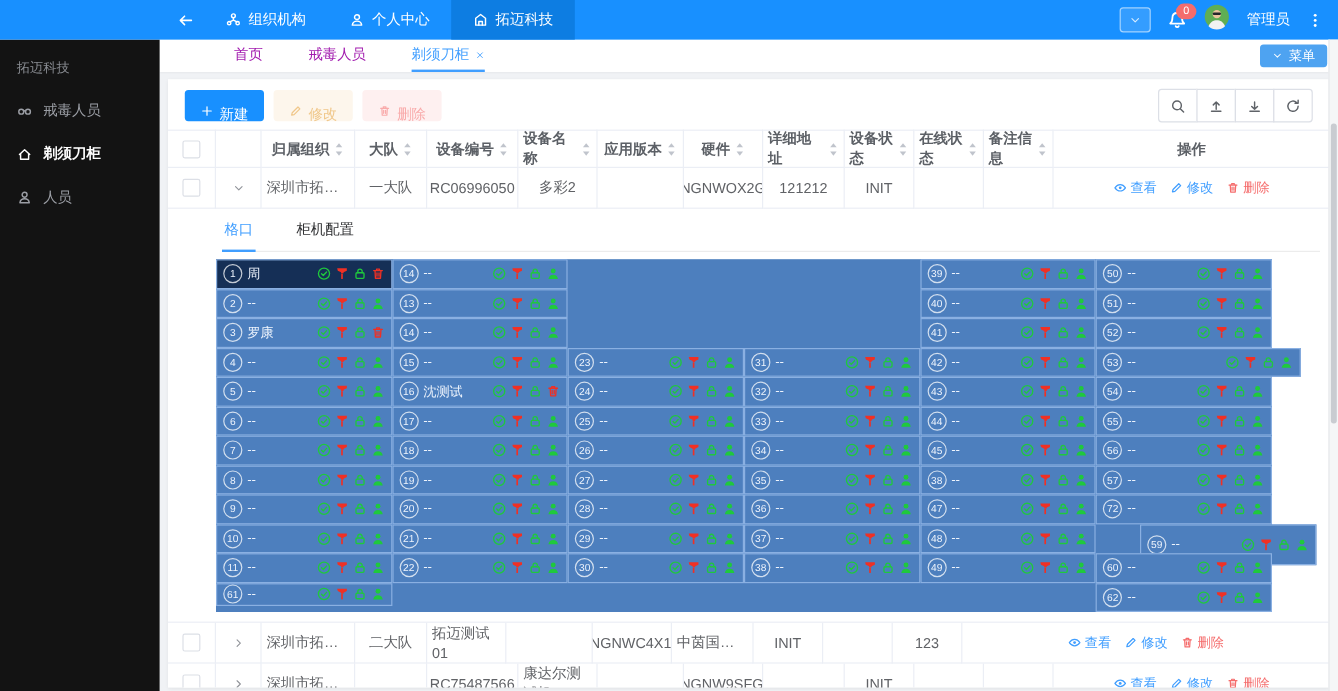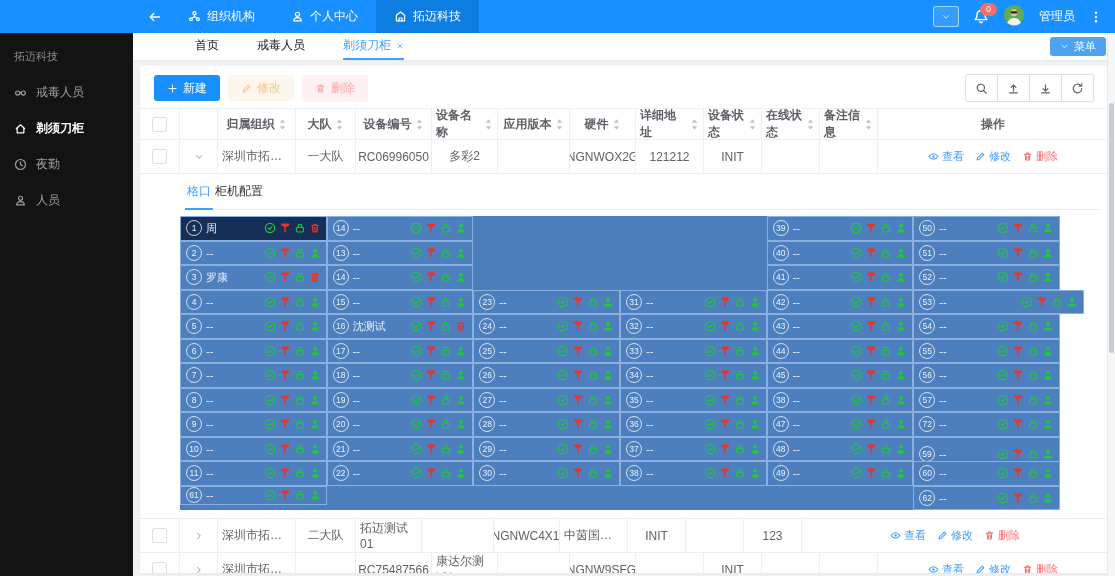--- a/index.html
+++ b/index.html
@@ -20,27 +20,27 @@
   
   .sidebar{position:absolute;left:0;top:33px;width:133px;bottom:0;background:#131313;color:#a3a6ad;z-index:20;}
   .side-title{padding:16px 14px 10px;font-size:11px;color:#8a8d93;}
   .side-item{display:flex;align-items:center;gap:9px;height:36px;padding:0 14px;font-size:12px;color:#9b9ea5;cursor:pointer;}
   .side-item.active{color:#fff;font-weight:bold;}
 
   
   .content{position:absolute;left:133px;top:33px;right:0;bottom:0;}
   .tabsbar{position:relative;height:27px;background:#fff;display:flex;padding-left:62px;box-shadow:0 1px 2px rgba(0,0,0,.06);}
   .tabs{display:flex;height:100%;}
-  .tab{display:flex;align-items:center;gap:5px;height:100%;margin-right:38px;font-size:12px;color:#0f172a;border-bottom:2px solid transparent;box-sizing:border-box;cursor:pointer;}
+  .tab{display:flex;align-items:center;gap:5px;height:100%;margin-right:38px;font-size:12px;color:#a21caf;border-bottom:2px solid transparent;box-sizing:border-box;cursor:pointer;}
   .tab.active{color:#409eff;border-color:#409eff;}
   .menu-btn{position:absolute;right:9px;top:4px;height:19px;background:#4ea3f1;color:#fff;font-size:11px;border-radius:3px;display:flex;align-items:center;gap:5px;padding:0 10px;cursor:pointer;}
 
   .card{position:absolute;left:7px;right:7px;top:33px;bottom:3px;background:#fff;box-shadow:0 1px 3px rgba(0,0,0,.06);overflow:hidden;}
   .toolbar{display:flex;align-items:center;gap:8px;padding:8px 14px 6px 14px;}
-  .btn{display:inline-flex;align-items:center;gap:5px;font-size:12px;border:none;border-radius:3px;padding:0 13px;height:26px;cursor:pointer;font-family:Liberation Mono, monospace;}
+  .btn{display:inline-flex;gap:5px;font-size:12px;border:none;border-radius:3px;padding:12px 13px;height:26px;cursor:pointer;font-family:Liberation Mono, monospace;}
   .bp{background:#1890ff;color:#fff;}
   .bw{background:#fdf6ec;color:#f0c78a;}
   .bd{background:#fef0f0;color:#f9aaaa;}
   .tool-icons{margin-left:auto;display:flex;}
   .tbtn{width:31px;height:26px;border:1px solid #dcdfe6;background:#fff;display:flex;align-items:center;justify-content:center;margin-left:-1px;cursor:pointer;}
   .tbtn:first-child{border-radius:3px 0 0 3px;margin-left:0;}
   .tbtn:last-child{border-radius:0 3px 3px 0;}
 
   
   .trow{display:flex;}
@@ -52,21 +52,21 @@
   .c6{width:72px}.c7{width:66px}.c8{width:68px}.c9{width:58px}.c10{width:58px}.c11{width:58px}
   .c12{flex:1 1 auto;}
   .ell{max-width:100%;white-space:nowrap;overflow:hidden;text-overflow:ellipsis;}
   .cbx{width:13px;height:13px;border:1px solid #dcdfe6;border-radius:2px;background:#fff;}
   .ops{gap:11px;}
   .op{display:inline-flex;align-items:center;font-size:11px;cursor:pointer;}
   .op i{font-style:normal;margin-left:3px;}
 
   
   .panel{border-bottom:1px solid #ebeef5;padding-bottom:8px;background:#fff;}
-  .ptabs{display:flex;margin:9px 0 0 45px;width:915px;border-bottom:1px solid #ececec;}
+  .ptabs{display:flex;gap:32px;margin:9px 0 0 45px;width:915px;border-bottom:1px solid #ececec;}
   .ptab{font-size:12px;color:#303133;padding:0 2px 8px;cursor:pointer;}
   .ptab.active{color:#409eff;border-bottom:2px solid #409eff;margin-bottom:-1px;}
   .gridwrap{position:relative;margin:6px 0 0 40px;width:880px;height:294px;background:#4d7fbe;}
   .gcell{position:absolute;box-sizing:border-box;border:1px solid #8ab0e2;background:#4d7fbe;display:flex;align-items:center;gap:4px;padding:0 5px;color:#eef4fd;font-size:11px;cursor:pointer;}
   .gcell.sel{background:#152f56;}
   .gnum{width:14px;height:14px;border:1px solid rgba(255,255,255,.75);border-radius:50%;display:flex;align-items:center;justify-content:center;font-size:8.5px;flex:none;}
   .gname{flex:1;white-space:nowrap;overflow:hidden;}
   .gicons{display:flex;align-items:center;gap:3px;flex:none;}
 
   
@@ -160,27 +160,20 @@
         </div>
         <div class="side-item active">
           <svg width="13" height="13" viewBox="0 0 14 14" style="color:#ffffff;flex:none;display:block">
             <path d="M2.4 7.2L7 3l4.6 4.2" stroke="currentColor" fill="none" stroke-width="1.3" stroke-linecap="round" stroke-linejoin="round"></path>
             <path d="M3.4 6.6v5h7.2v-5" stroke="currentColor" fill="none" stroke-width="1.3" stroke-linecap="round" stroke-linejoin="round"></path>
           </svg>
           <span>剃须刀柜</span>
         </div>
         <div class="side-item">
           <svg width="13" height="13" viewBox="0 0 14 14" style="color:#9b9ea5;flex:none;display:block">
-            <circle cx="7" cy="7" r="5.4" stroke="currentColor" fill="none" stroke-width="1.3" stroke-linecap="round" stroke-linejoin="round"></circle>
-            <path d="M7 4.2V7l2 1.4" stroke="currentColor" fill="none" stroke-width="1.3" stroke-linecap="round" stroke-linejoin="round"></path>
-          </svg>
-          <span>夜勤</span>
-        </div>
-        <div class="side-item">
-          <svg width="13" height="13" viewBox="0 0 14 14" style="color:#9b9ea5;flex:none;display:block">
             <circle cx="7" cy="4.6" r="2.2" stroke="currentColor" fill="none" stroke-width="1.3" stroke-linecap="round" stroke-linejoin="round"></circle>
             <path d="M2.8 11.8c.3-2.4 2-3.6 4.2-3.6s3.9 1.2 4.2 3.6z" stroke="currentColor" fill="none" stroke-width="1.3" stroke-linecap="round" stroke-linejoin="round"></path>
           </svg>
           <span>人员</span>
         </div>
       </div>
   </aside>
 
   <div class="content">
     <div class="tabsbar">
@@ -1697,21 +1690,21 @@
                   <svg width="12" height="12" viewBox="0 0 14 14" style="color:#1fc93c;flex:none;display:block">
                     <rect x="3.1" y="6.2" width="7.8" height="5.4" rx="1" stroke="currentColor" fill="none" stroke-width="1.3" stroke-linecap="round" stroke-linejoin="round"></rect>
                     <path d="M4.9 6.2V4.7a2.1 2.1 0 0 1 4.2 0v1.5" stroke="currentColor" fill="none" stroke-width="1.3" stroke-linecap="round" stroke-linejoin="round"></path>
                   </svg>
                   <svg width="12" height="12" viewBox="0 0 14 14" style="color:#1fc93c;flex:none;display:block">
                     <circle cx="7" cy="4.4" r="2.4" fill="currentColor"></circle>
                     <path d="M2.4 12.3c.2-2.7 2.2-4.1 4.6-4.1s4.4 1.4 4.6 4.1z" fill="currentColor"></path>
                   </svg>
                 </span>
     </div>
-              <div class="gcell" style="left:733px;top:220.5px;width:146.66666666666666px;height:34px">
+              <div class="gcell" style="left:770px;top:220.5px;width:146.66666666666666px;height:34px">
       <span class="gnum">59</span>
       <span class="gname">--</span>
       <span class="gicons">
                   <svg width="12" height="12" viewBox="0 0 14 14" style="color:#1fc93c;flex:none;display:block">
                     <circle cx="7" cy="7" r="5.4" stroke="currentColor" fill="none" stroke-width="1.3" stroke-linecap="round" stroke-linejoin="round"></circle>
                     <path d="M4.6 7.2l1.7 1.7 3.2-3.5" stroke="currentColor" fill="none" stroke-width="1.3" stroke-linecap="round" stroke-linejoin="round"></path>
                   </svg>
                   <svg width="12" height="12" viewBox="0 0 14 14" style="color:#f03024;flex:none;display:block">
                     <path d="M2.3 1.8h9.4v2.4l-3.2 1.5v1H6.1v-1L2.9 4.2z" fill="currentColor"></path>
                     <rect x="6.2" y="7" width="1.6" height="5.2" fill="currentColor"></rect>

